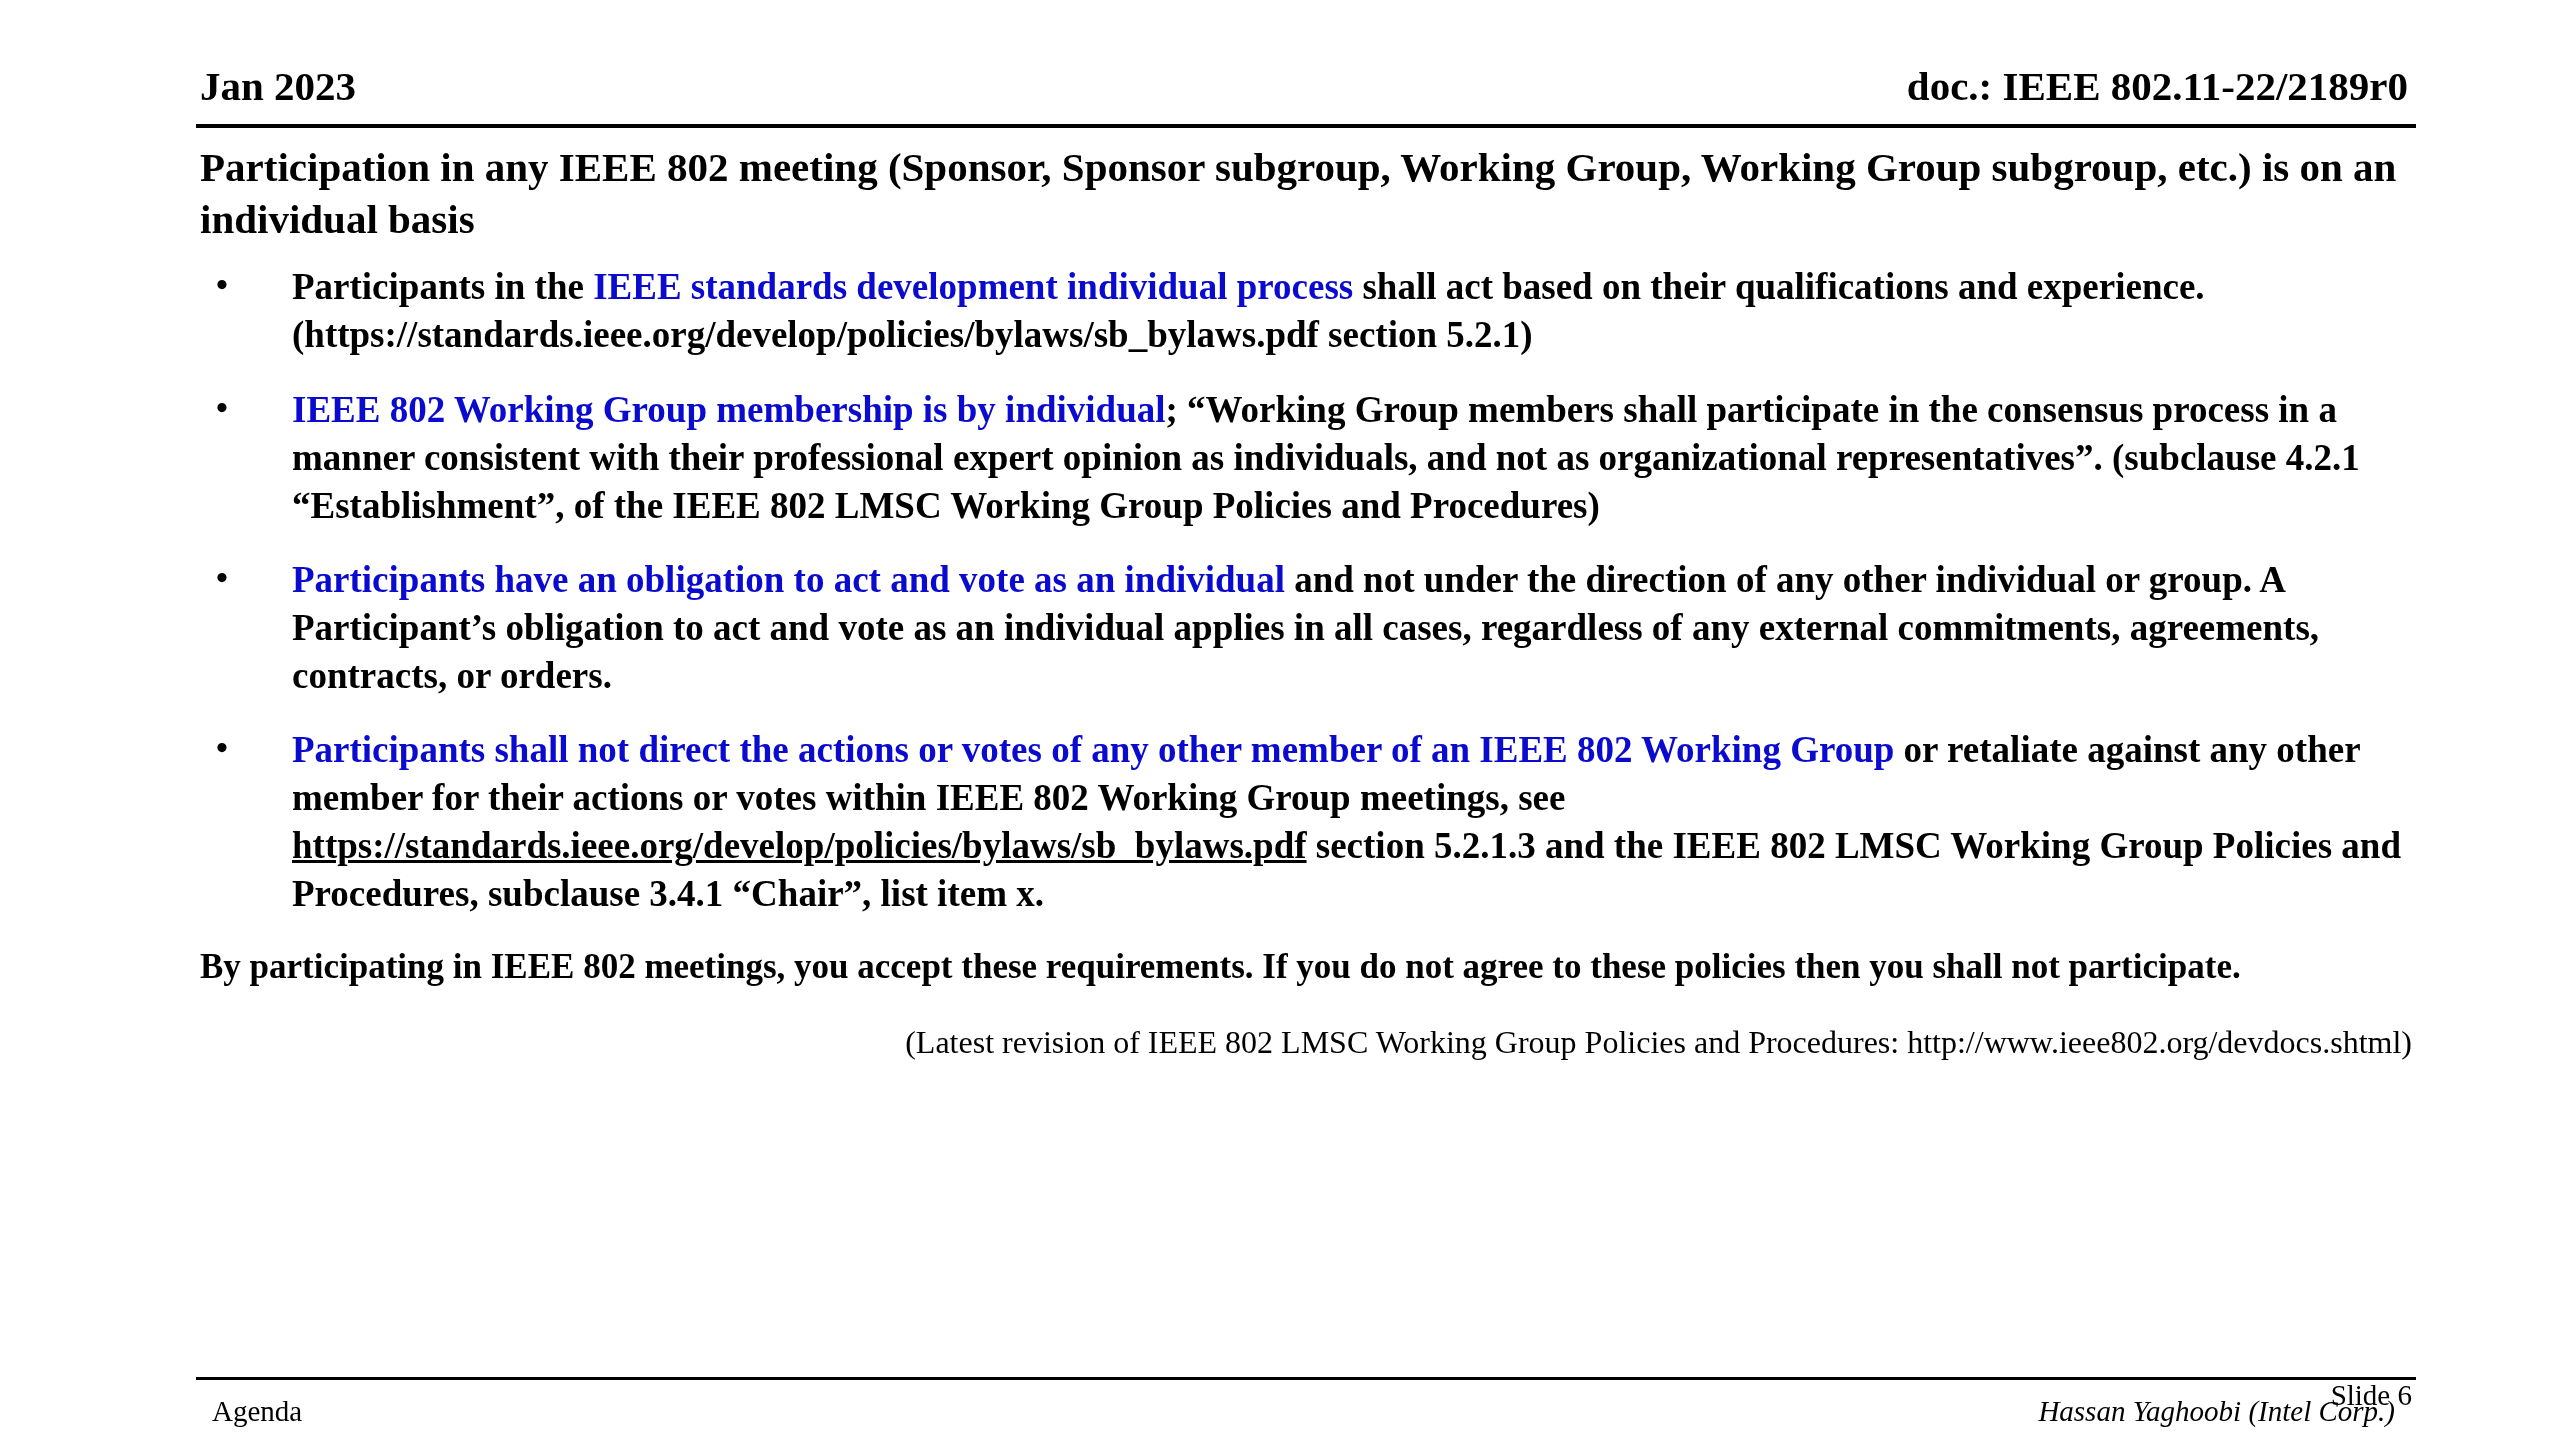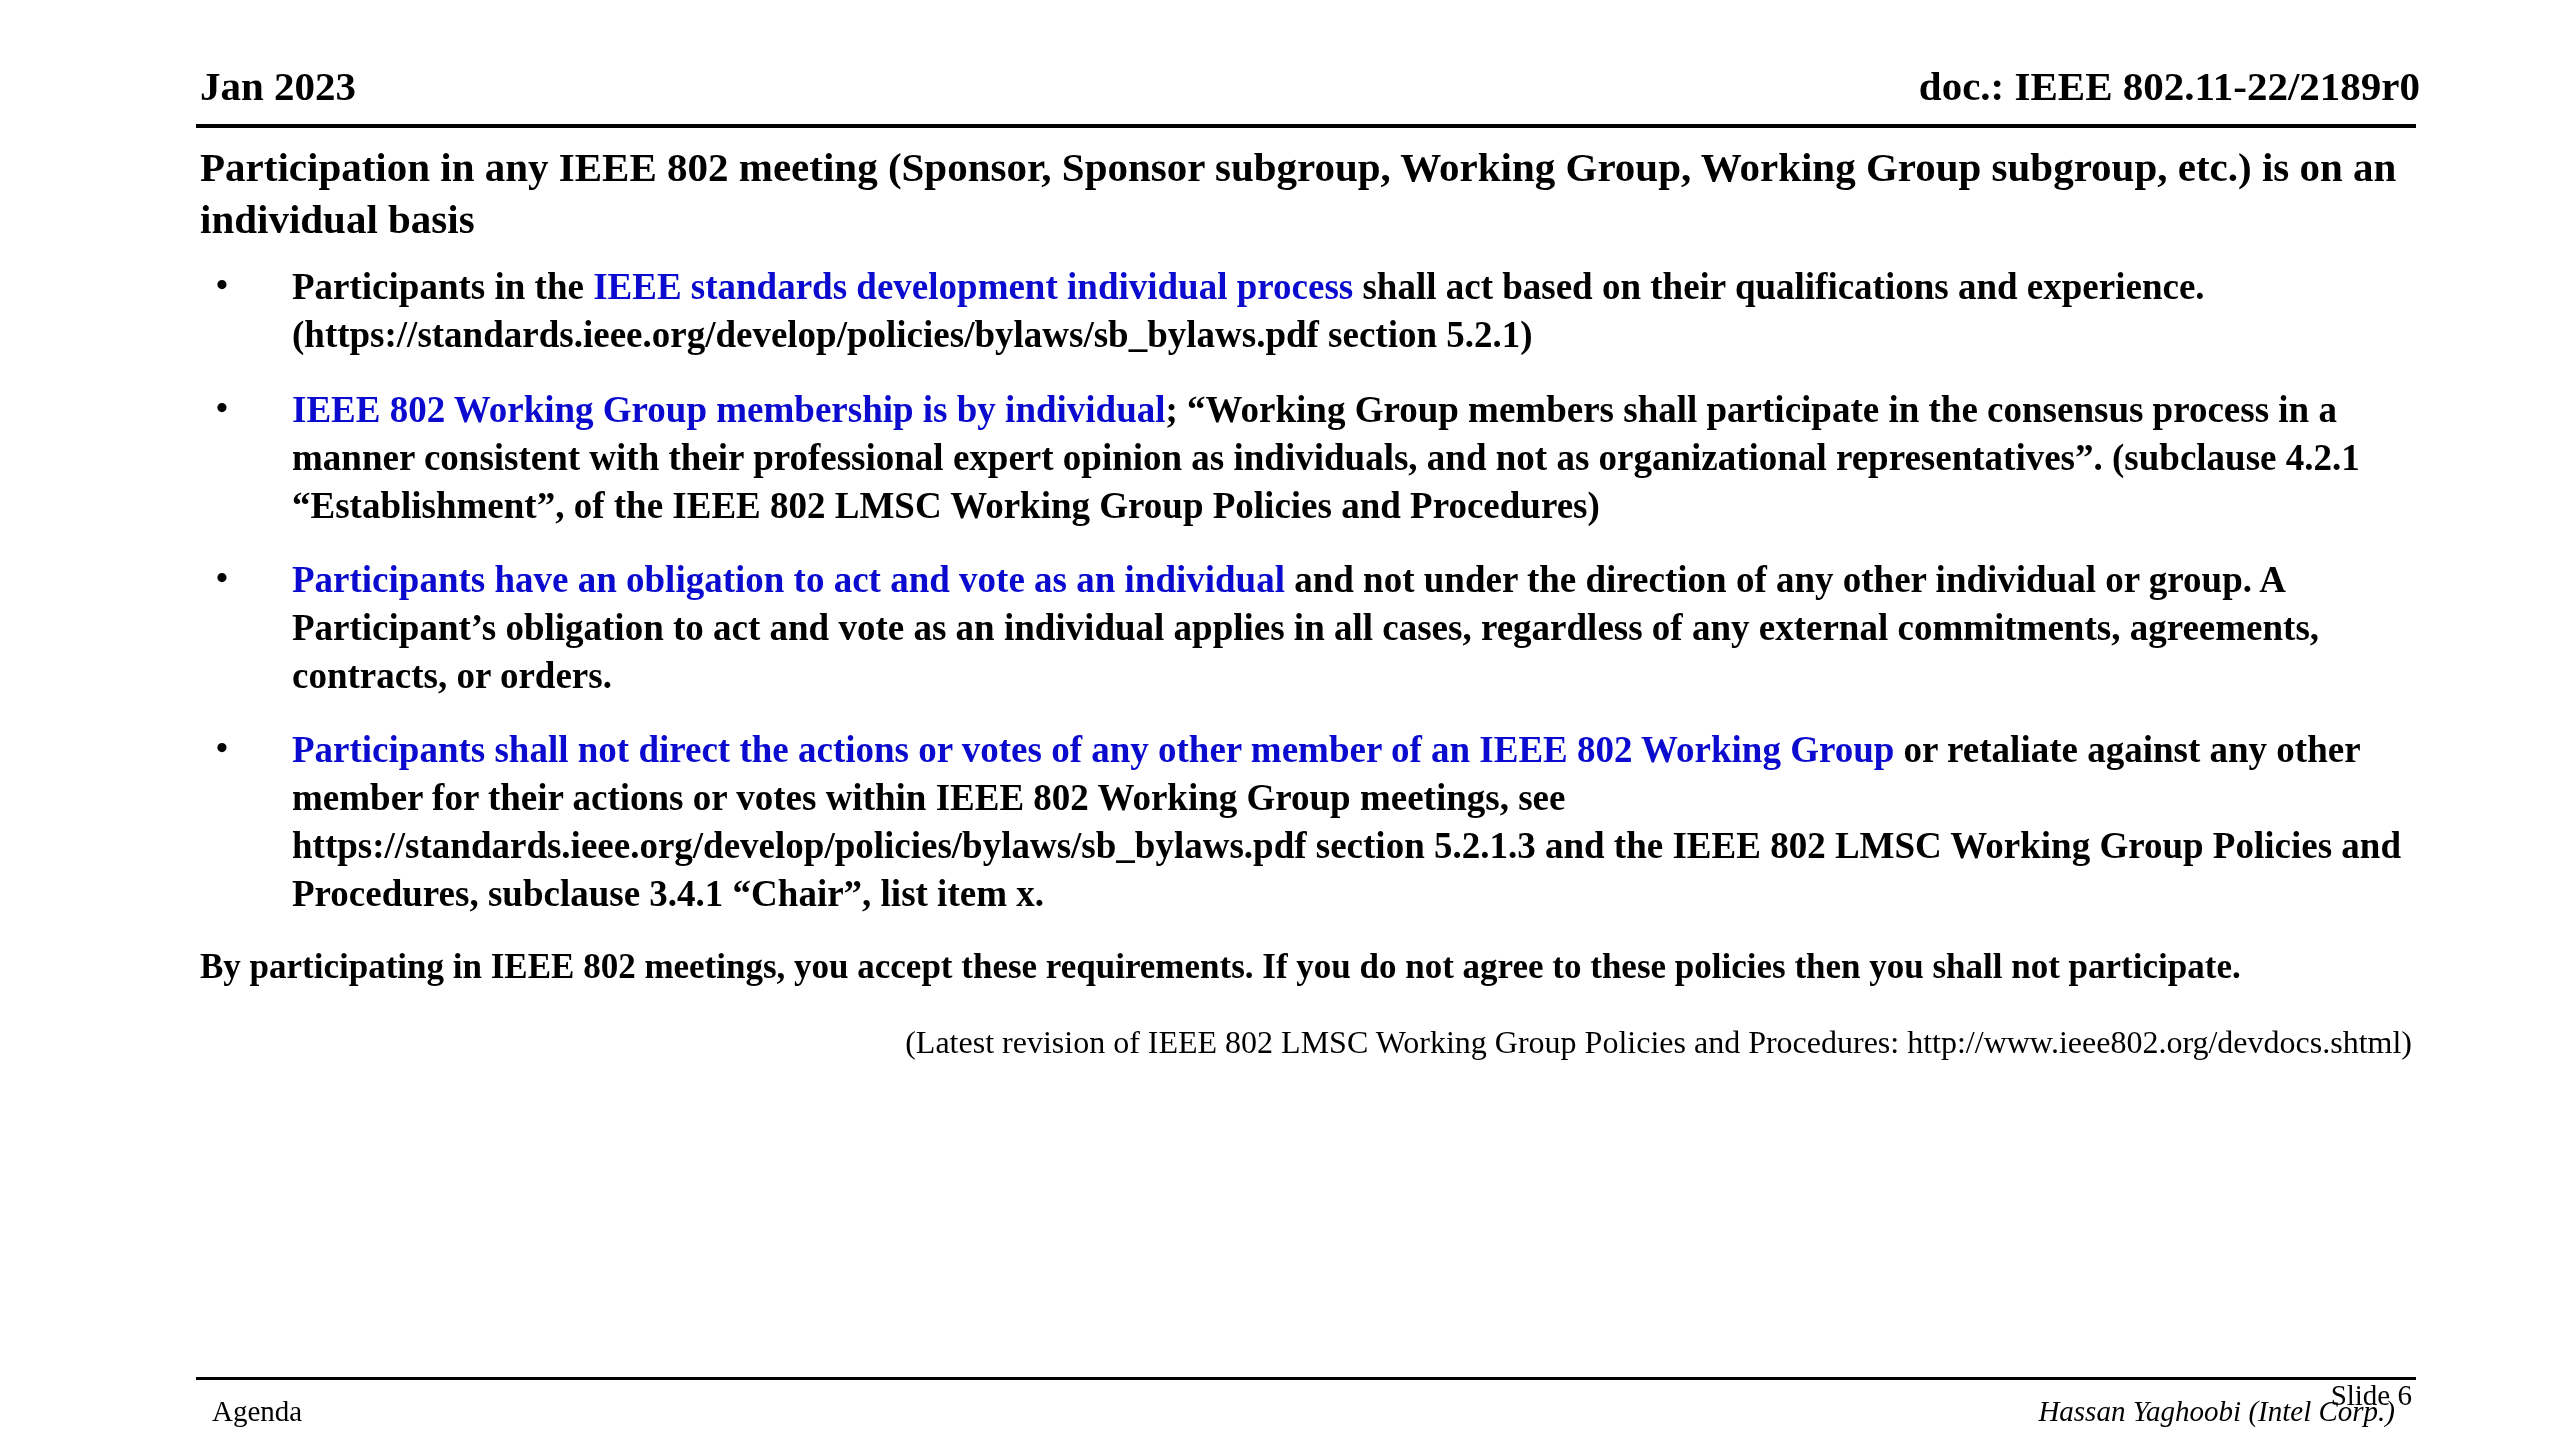--- a/index.html
+++ b/index.html
@@ -10,21 +10,21 @@
     height: 1440px;
     background: #ffffff;
     color: #000000;
     font-family: "Liberation Serif", "DejaVu Serif", serif;
     overflow: hidden;
   }
   .header {
     position: absolute;
     top: 62px;
     left: 200px;
-    right: 140px;
+    right: 152px;
     display: flex;
     justify-content: space-between;
     align-items: baseline;
     font-size: 41px;
     font-weight: bold;
   }
   .header-rule {
     position: absolute;
     top: 124px;
     left: 196px;
@@ -59,21 +59,21 @@
     line-height: 1.3;
     margin-bottom: 26px;
   }
   ul.bullets li .marker {
     position: absolute;
     left: 16px;
     top: 0;
     font-size: 34px;
   }
   .blue { color: #0b0bcf; }
-  .ulink { color: #000000; }
+  .ulink { text-decoration: underline; color: #000000; }
   .closing {
     font-size: 35px;
     font-weight: bold;
     line-height: 1.3;
     margin-top: 8px;
   }
   .note {
     text-align: right;
     font-size: 32px;
     font-weight: normal;

